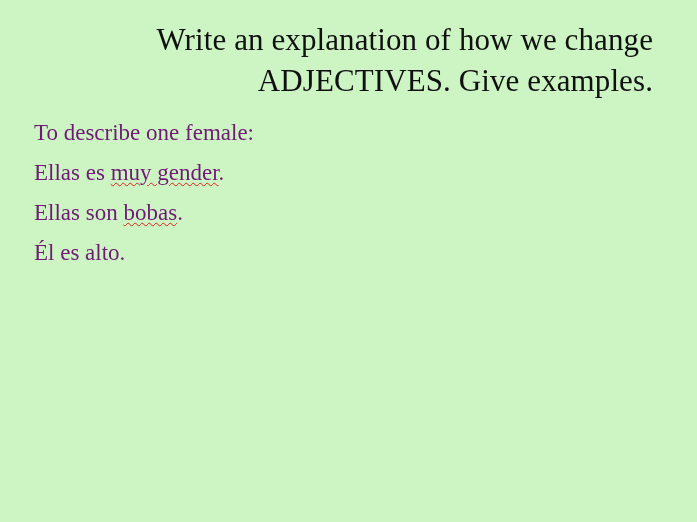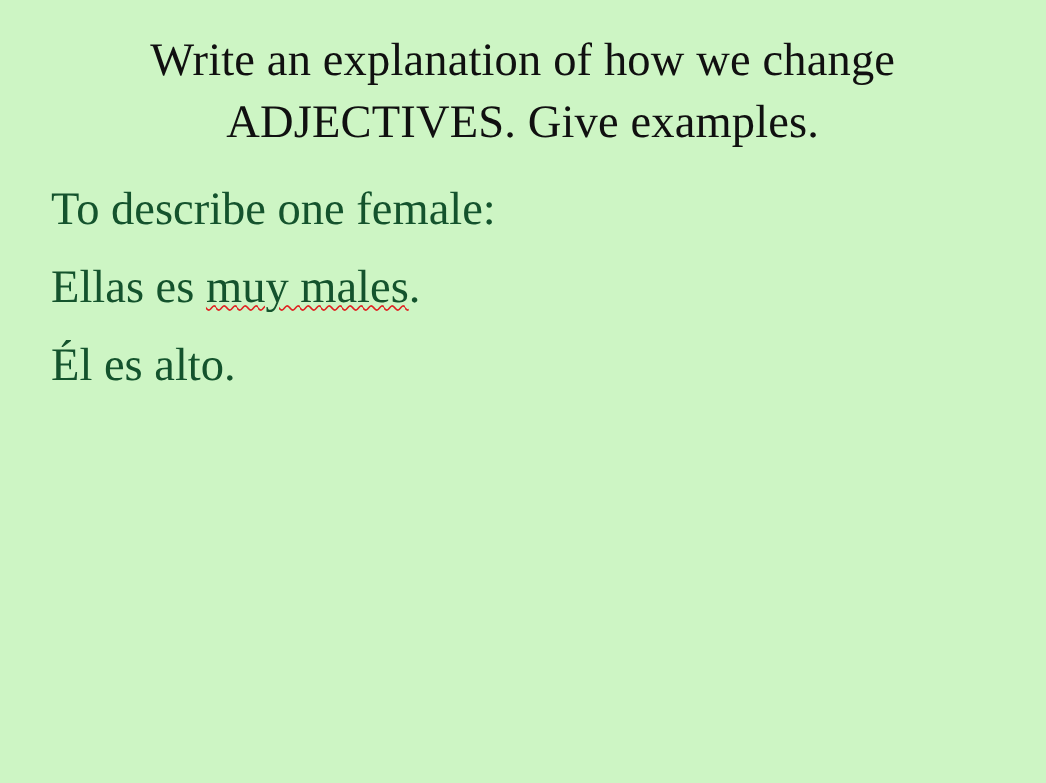--- a/index.html
+++ b/index.html
@@ -16,38 +16,38 @@
   .slide {
     position: relative;
     width: 697px;
     height: 522px;
     background: #cdf5c4;
     box-sizing: border-box;
   }
   .slide-title {
     margin: 0;
     padding: 20px 44px 0 44px;
-    text-align: center;
+    text-align: right;
     font-family: "Liberation Serif", serif;
     font-size: 31px;
     font-weight: normal;
     line-height: 1.32;
     color: #101010;
     letter-spacing: 0.1px;
   }
   .body-list {
     margin: 14px 0 0 0;
     padding: 0 20px 0 34px;
     list-style: none;
   }
   .body-line {
     font-family: "Liberation Serif", serif;
-    font-size: 31px;
+    font-size: 23px;
     line-height: 1.48;
-    color: #14532d;
+    color: #701a75;
     margin: 0 0 6px 0;
     padding: 0;
     white-space: pre-wrap;
   }
   .spell {
     text-decoration: underline;
     text-decoration-style: wavy;
     text-decoration-color: #e02020;
     text-decoration-thickness: 1px;
     text-underline-offset: 2px;
@@ -55,17 +55,18 @@
 </style>
 </head>
 <body>
 
 <div class="slide">
 
   <h1 class="slide-title">Write an explanation of how we change ADJECTIVES. Give examples.</h1>
 
   <div class="body-list">
       <p class="body-line"><span>To describe one female:</span></p>
-      <p class="body-line"><span>Ellas es </span><span class="spell">muy males</span><span>.</span></p>
+      <p class="body-line"><span>Ellas es </span><span class="spell">muy gender</span><span>.</span></p>
+      <p class="body-line"><span>Ellas son </span><span class="spell">bobas</span><span>.</span></p>
       <p class="body-line"><span>Él es alto.</span></p>
     </div>
 
 </div>
 
 </body></html>

